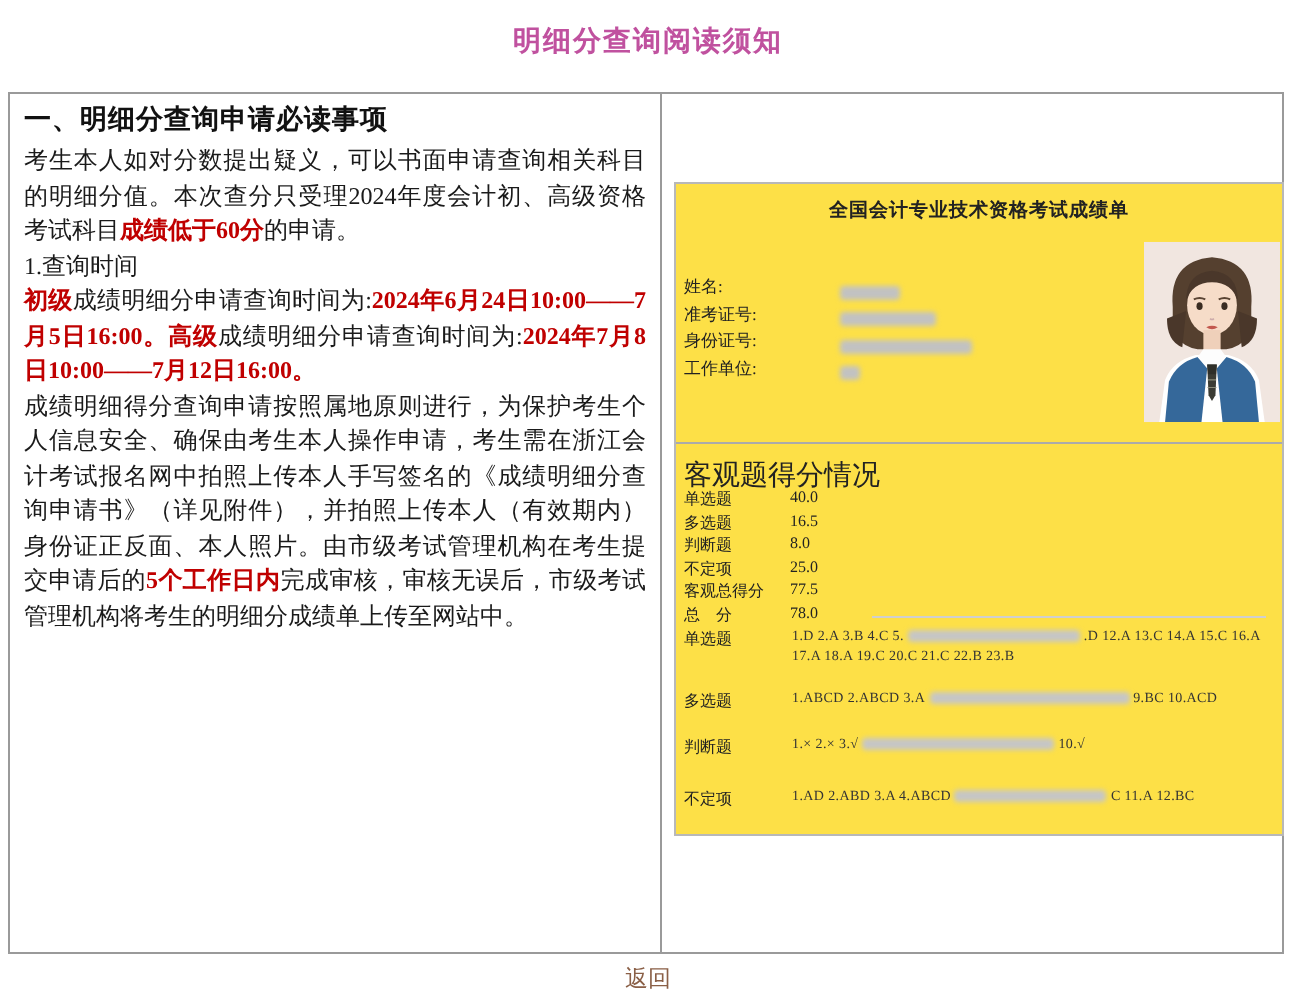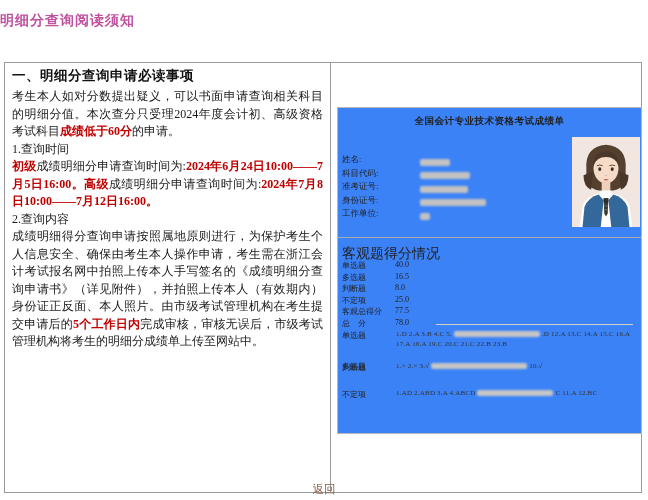--- a/index.html
+++ b/index.html
@@ -2,42 +2,42 @@
 <html><head>
 <meta charset="utf-8">
 <style>
   html,body{margin:0;padding:0;}
   body{
     width:648px;height:500px;position:relative;overflow:hidden;
     background:#fff;font-family:"Liberation Serif","DejaVu Serif",serif;
     --title-color:#c0519f;--highlight-color:#c00000;--back-color:#8a5f46;
   }
   .page-title{
-    position:absolute;top:12px;left:0;width:100%;
+    position:absolute;top:12px;left:0;width:100%;text-align:center;
     font-size:14px;font-weight:bold;letter-spacing:1px;color:var(--title-color);
   }
   .panel{
     position:absolute;left:4px;top:46px;width:638px;height:431px;
-    border:1px solid #9a9a9a;box-sizing:border-box;background:#fff;margin-top:16px;
+    border:1px solid #9a9a9a;box-sizing:border-box;background:#fff;
   }
   .left-cell{
     position:absolute;left:0;top:0;width:326px;height:100%;
     border-right:1px solid #9a9a9a;box-sizing:border-box;padding:2px 7px 0 7px;
   }
   .notice-heading{
     font-size:13.5px;font-weight:bold;color:#111;margin:2px 0 3px 0;
     font-family:"Liberation Sans","DejaVu Sans",sans-serif;letter-spacing:0.5px;
   }
   .notice-body{font-size:12px;line-height:17.5px;color:#1a1a1a;text-align:justify;}
   .para{margin:0;}
   .seg-r{color:var(--highlight-color);font-weight:bold;}
   .right-cell{position:absolute;left:326px;top:0;right:0;bottom:0;}
   .sheet{
     position:absolute;left:6px;top:44px;width:305px;height:327px;
-    border:1px solid #b8b8b8;box-sizing:border-box;background:#3b82f6;color:#222;
+    border:1px solid #b8b8b8;box-sizing:border-box;background:#fde047;color:#222;
   }
   .sheet-title{text-align:center;margin-top:7px;font-size:9.5px;font-weight:bold;letter-spacing:0.5px;}
   .sheet-subtitle{text-align:center;margin-top:3px;font-size:9px;font-weight:bold;}
   .avatar{position:absolute;left:234px;top:27px;width:68px;height:94px;}
   .avatar svg{display:block;width:100%;height:100%;}
   .sheet-fields{position:absolute;left:4px;top:46px;right:4px;}
   .field-row{height:13.6px;font-size:8.5px;position:relative;}
   .f-val{position:absolute;left:78px;top:3px;white-space:nowrap;font-size:8px;}
   .blur-box{display:inline-block;height:7px;background:#c2c2c2;filter:blur(1.3px);border-radius:2px;vertical-align:middle;}
   .hr1{position:absolute;left:0;right:0;top:129px;border-top:1px solid #ababab;}
@@ -64,21 +64,20 @@
 
 <div class="page-title">明细分查询阅读须知</div>
 
 <div class="panel">
   <div class="left-cell">
     <div class="notice-heading">一、明细分查询申请必读事项</div>
     <div class="notice-body" id="notice-body">
         <div class="para"><span>考生本人如对分数提出疑义，可以书面申请查询相关科目的明细分值。本次查分只受理2024年度会计初、高级资格考试科目</span><span class="seg-r">成绩低于60分</span><span>的申请。</span></div>
         <div class="para"><span>1.查询时间</span></div>
         <div class="para"><span class="seg-r">初级</span><span>成绩明细分申请查询时间为:</span><span class="seg-r">2024年6月24日10:00——7月5日16:00。</span><span class="seg-r">高级</span><span>成绩明细分申请查询时间为:</span><span class="seg-r">2024年7月8日10:00——7月12日16:00。</span></div>
-        <div class="para"><span>2.查询内容</span></div>
         <div class="para"><span>成绩明细得分查询申请按照属地原则进行，为保护考生个人信息安全、确保由考生本人操作申请，考生需在浙江会计考试报名网中拍照上传本人手写签名的《成绩明细分查询申请书》（详见附件），并拍照上传本人（有效期内）身份证正反面、本人照片。由市级考试管理机构在考生提交申请后的</span><span class="seg-r">5个工作日内</span><span>完成审核，审核无误后，市级考试管理机构将考生的明细分成绩单上传至网站中。</span></div>
       </div>
   </div>
 
   <div class="right-cell">
     <div class="sheet">
       <div class="sheet-title">全国会计专业技术资格考试成绩单</div>
 
       <div class="avatar">
         <svg viewBox="0 0 71 94" xmlns="http://www.w3.org/2000/svg">
@@ -100,21 +99,20 @@
           <path d="M60 94 L58 73 Q54 63 43 60 L38 66 L41 94 Z" fill="#35689a"></path>
           <path d="M28 60 L35.5 68 L43 60 L40 56 L31 56 Z" fill="#fdfdfd"></path>
           <path d="M33 64 L38 64 L37.3 80 L35.5 83 L33.7 80 Z" fill="#3c3c34"></path>
           <path d="M33 64 L38 64 L37.6 69 L33.4 69 Z" fill="#2f2f29"></path>
           <path d="M33.4 72 L37.6 72 M33.2 76 L37.8 76" stroke="#8a8a78" stroke-width="0.6"></path>
         </svg>
       </div>
 
       <div class="sheet-fields" id="sheet-fields">
           <div class="field-row"><span class="f-label">姓名:</span><span class="f-val"><span class="blur-box" style="width: 30px;"></span></span></div>
-          <div class="field-row"><span class="f-label">科目代码:</span><span class="f-val"><span class="blur-box" style="width: 50px;"></span></span></div>
           <div class="field-row"><span class="f-label">准考证号:</span><span class="f-val"><span class="blur-box" style="width: 48px;"></span></span></div>
           <div class="field-row"><span class="f-label">身份证号:</span><span class="f-val"><span class="blur-box" style="width: 66px;"></span></span></div>
           <div class="field-row"><span class="f-label">工作单位:</span><span class="f-val"><span class="blur-box" style="width: 10px;"></span></span></div>
         </div>
       <div class="hr1"></div>
       <div class="sheet-section-header">客观题得分情况</div>
       <div class="score-rows" id="score-rows">
           <div class="score-row"><span>单选题</span><span class="s-val">40.0</span></div>
           <div class="score-row"><span>多选题</span><span class="s-val">16.5</span></div>
           <div class="score-row"><span>判断题</span><span class="s-val">8.0</span></div>
@@ -123,20 +121,21 @@
           <div class="score-row"><span>总　分</span><span class="s-val">78.0</span></div>
         </div>
       <div class="total-line"></div>
       <div class="answer-rows" id="answer-rows">
           <div class="answer-row">
             <span class="a-label">单选题</span>
             <div class="a-content"><span>1.D 2.A 3.B 4.C 5.</span><span class="blur-inline" style="width: 86px;"></span><span>.D 12.A 13.C 14.A 15.C 16.A 17.A 18.A 19.C 20.C 21.C 22.B 23.B</span></div>
           </div>
           <div class="answer-row">
             <span class="a-label">多选题</span>
+            <div class="a-content"><span>1.ABCD 2.ABCD 3.A</span><span class="blur-inline" style="width: 100px;"></span><span>9.BC 10.ACD</span></div>
           </div>
           <div class="answer-row">
             <span class="a-label">判断题</span>
             <div class="a-content"><span>1.× 2.× 3.√</span><span class="blur-inline" style="width: 96px;"></span><span>10.√</span></div>
           </div>
           <div class="answer-row">
             <span class="a-label">不定项</span>
             <div class="a-content"><span>1.AD 2.ABD 3.A 4.ABCD</span><span class="blur-inline" style="width: 76px;"></span><span>C 11.A 12.BC</span></div>
           </div>
         </div>

